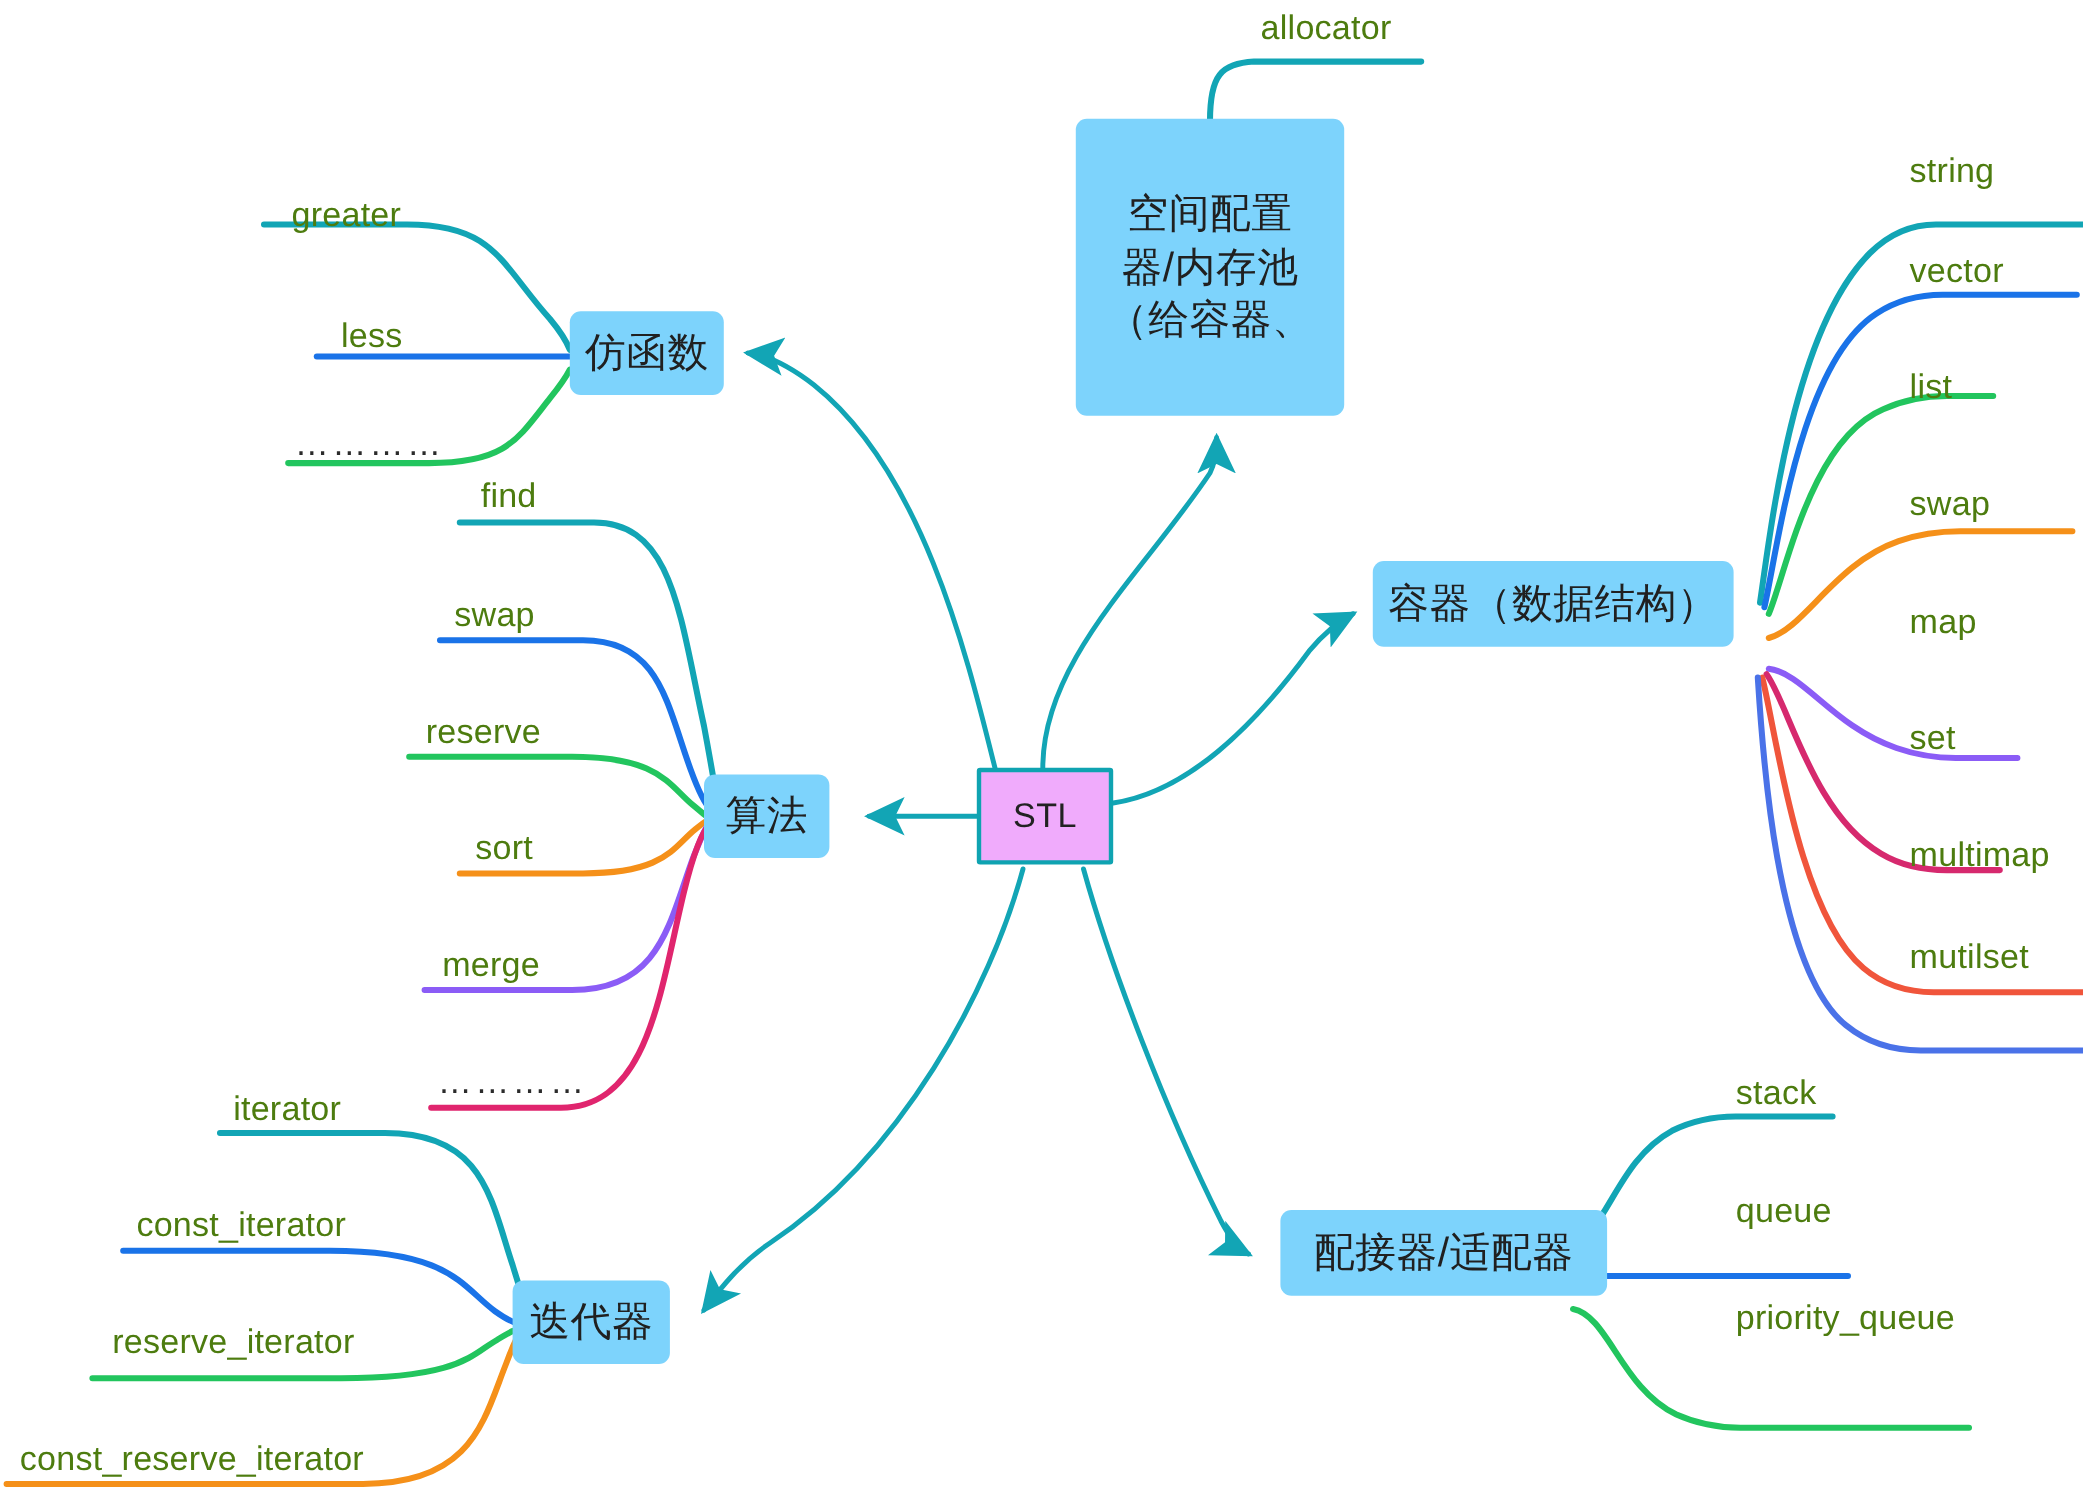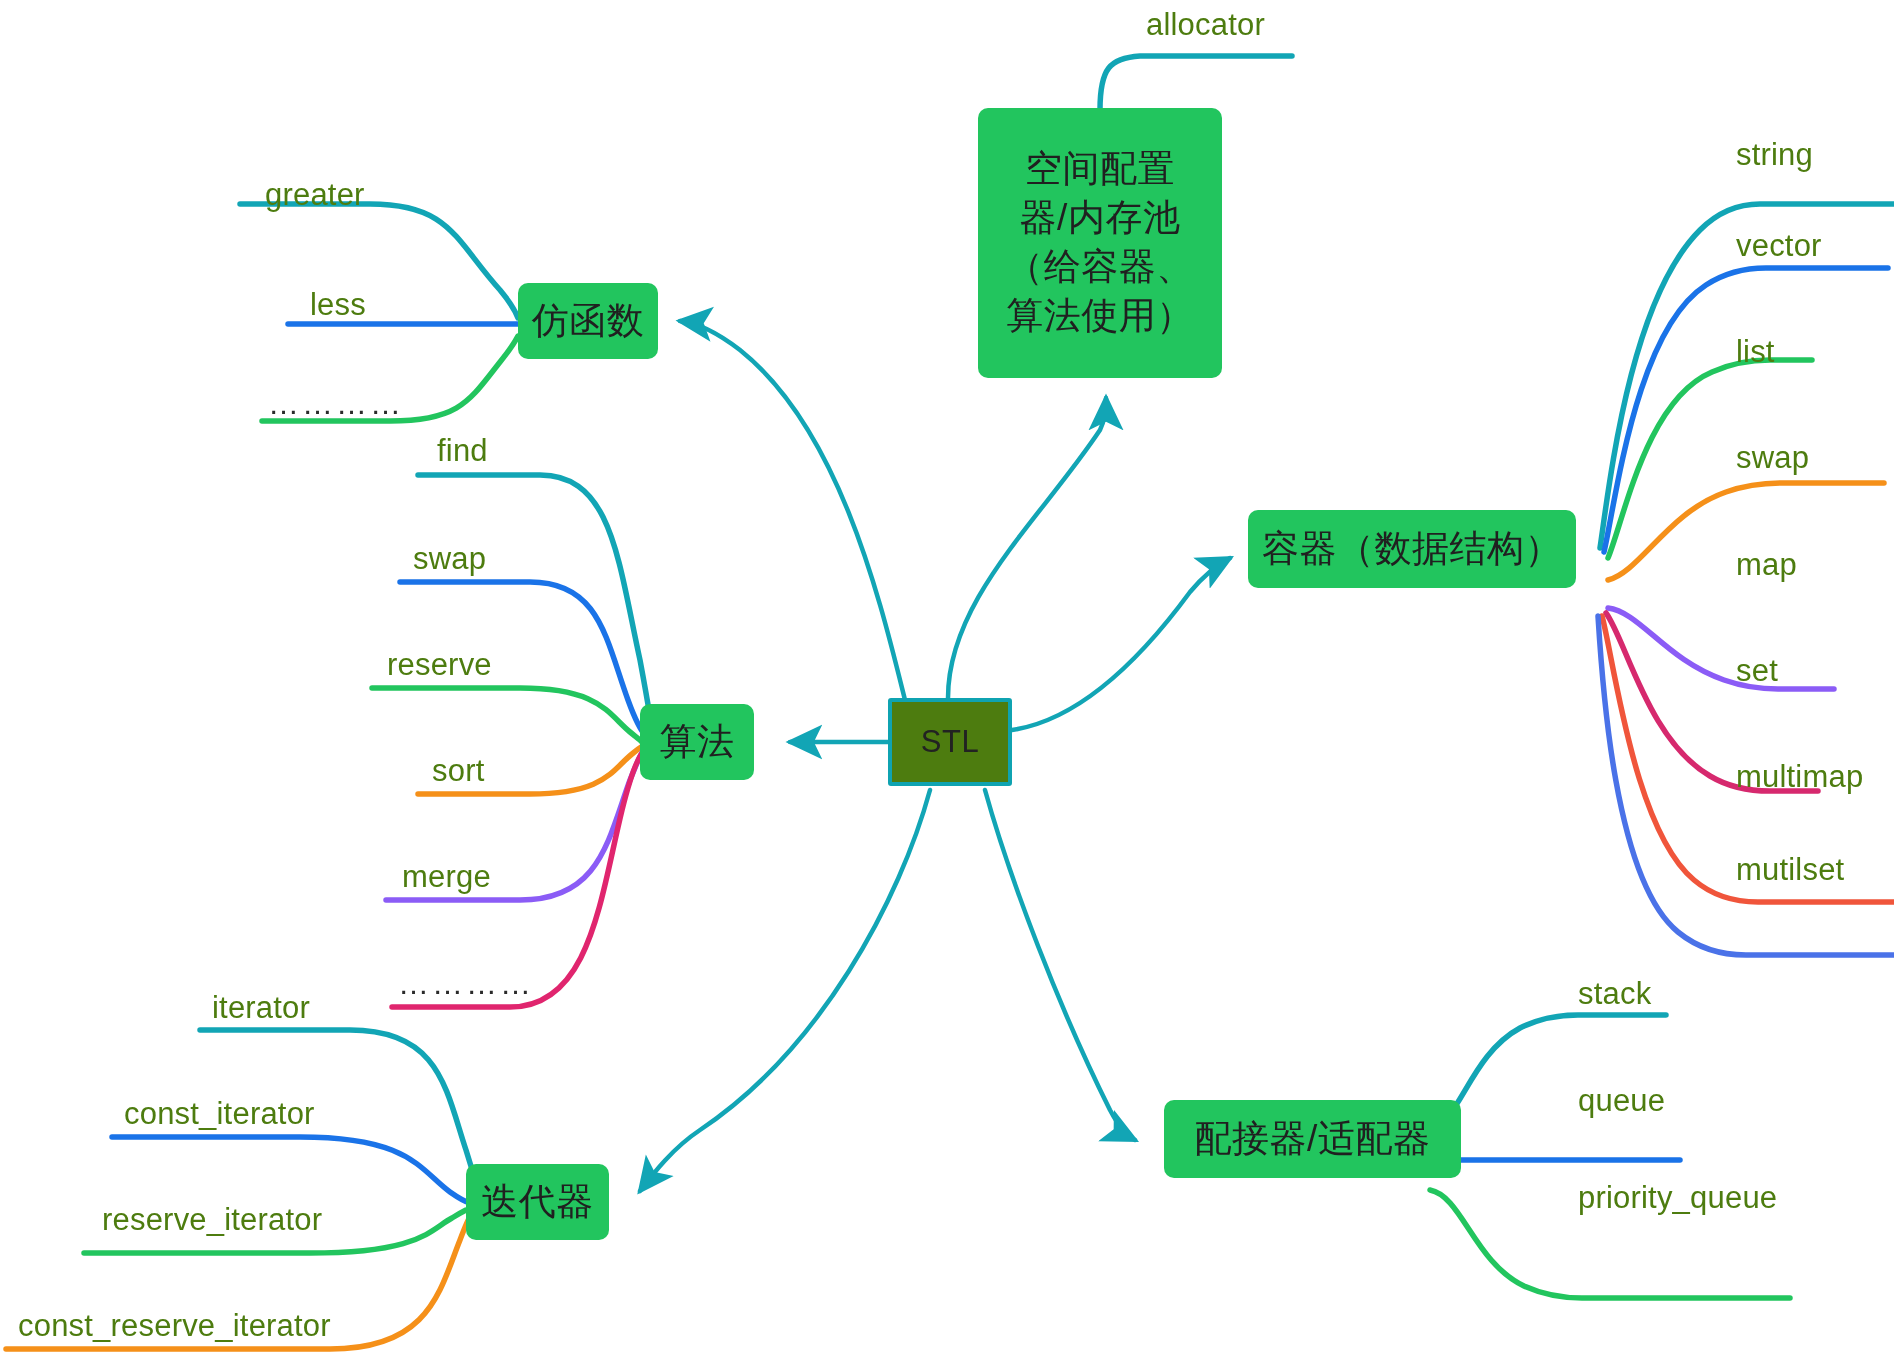--- a/index.html
+++ b/index.html
@@ -30,31 +30,31 @@
     pointer-events: none;
   }
   .node {
     position: absolute;
     box-sizing: border-box;
     display: flex;
     align-items: center;
     justify-content: center;
     text-align: center;
     color: #202020;
-    background: #22c55e;
+    background: #7dd3fc;
     border-radius: 10px;
     font-family: "Liberation Sans", "DejaVu Sans", sans-serif;
   }
   .node-cn {
     font-size: 37px;
     line-height: 1.32;
     letter-spacing: 0.5px;
   }
   .node-root {
-    background: #4d7c0f;
+    background: #f0abfc;
     border: 4px solid #0fa3b1;
     border-radius: 3px;
     font-size: 31px;
     color: #222222;
     letter-spacing: 0.5px;
   }
   .node-multiline {
     flex-direction: column;
     padding: 14px 16px;
   }
@@ -182,21 +182,20 @@
       <path d="M 1430,1160 L 1680,1160" fill="none" stroke="#1a73e8" stroke-width="5.5" stroke-linecap="round"></path>
 
       <path d="M 1430,1190 C 1462,1196 1474,1262 1524,1286 C 1544,1295 1564,1298 1582,1298 L 1790,1298" fill="none" stroke="#22c55e" stroke-width="5.5" stroke-linecap="round"></path>
     </g>
   </svg>
 
   <div class="node node-cn node-multiline" style="left:978px; top:108px; width:244px; height:270px;">
     <span>空间配置</span>
     <span>器/内存池</span>
     <span>（给容器、</span>
-    <span>算法使用）</span>
   </div>
 
   <div class="node node-cn" style="left:518px; top:283px; width:140px; height:76px;">
     <span>仿函数</span>
   </div>
 
   <div class="node node-cn" style="left:640px; top:704px; width:114px; height:76px;">
     <span>算法</span>
   </div>
 

